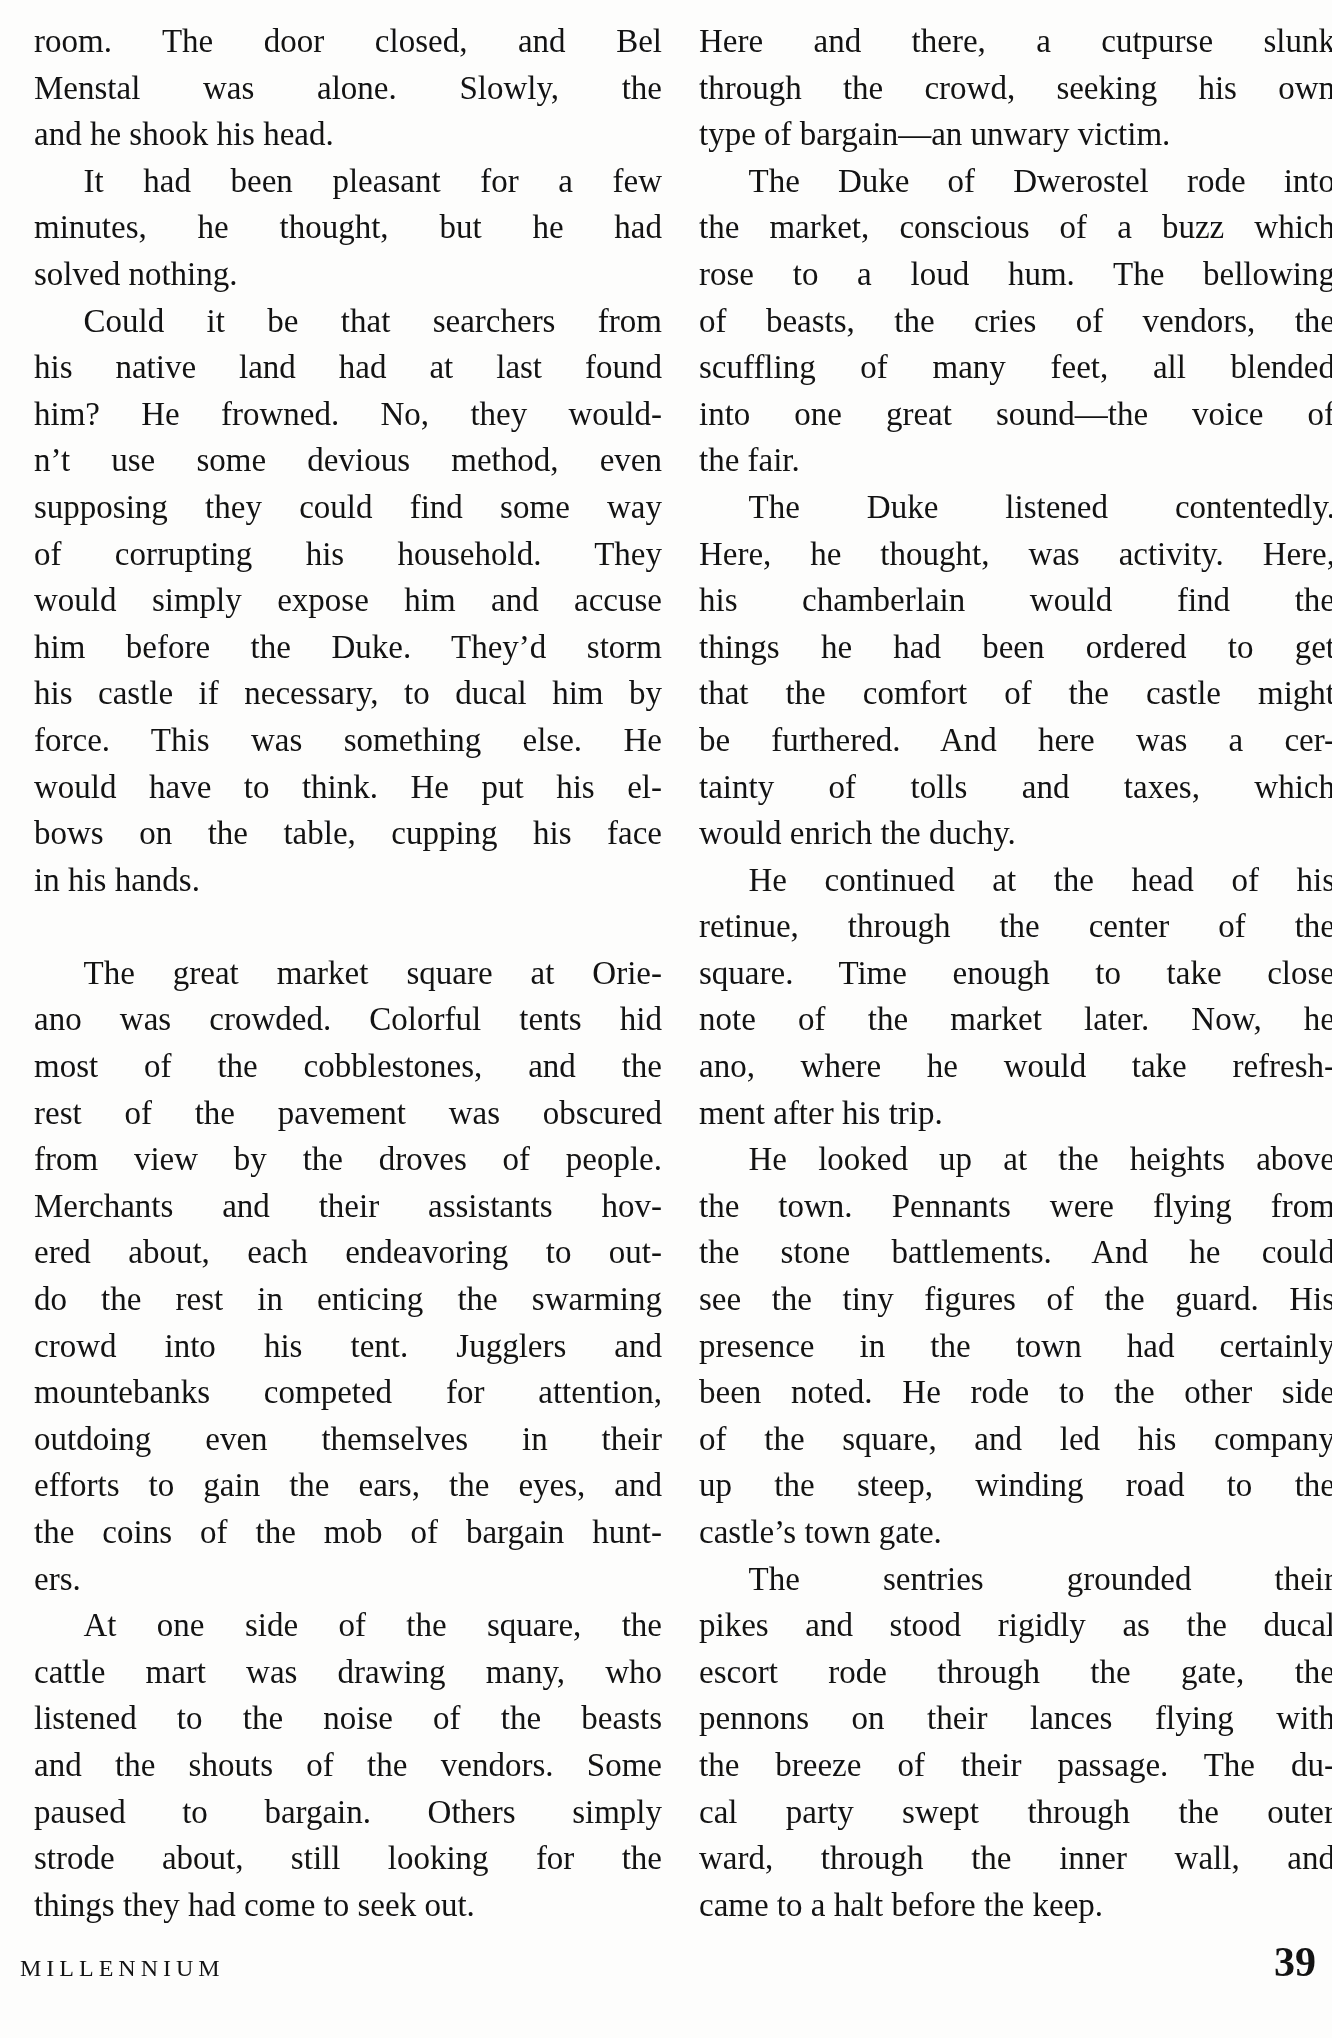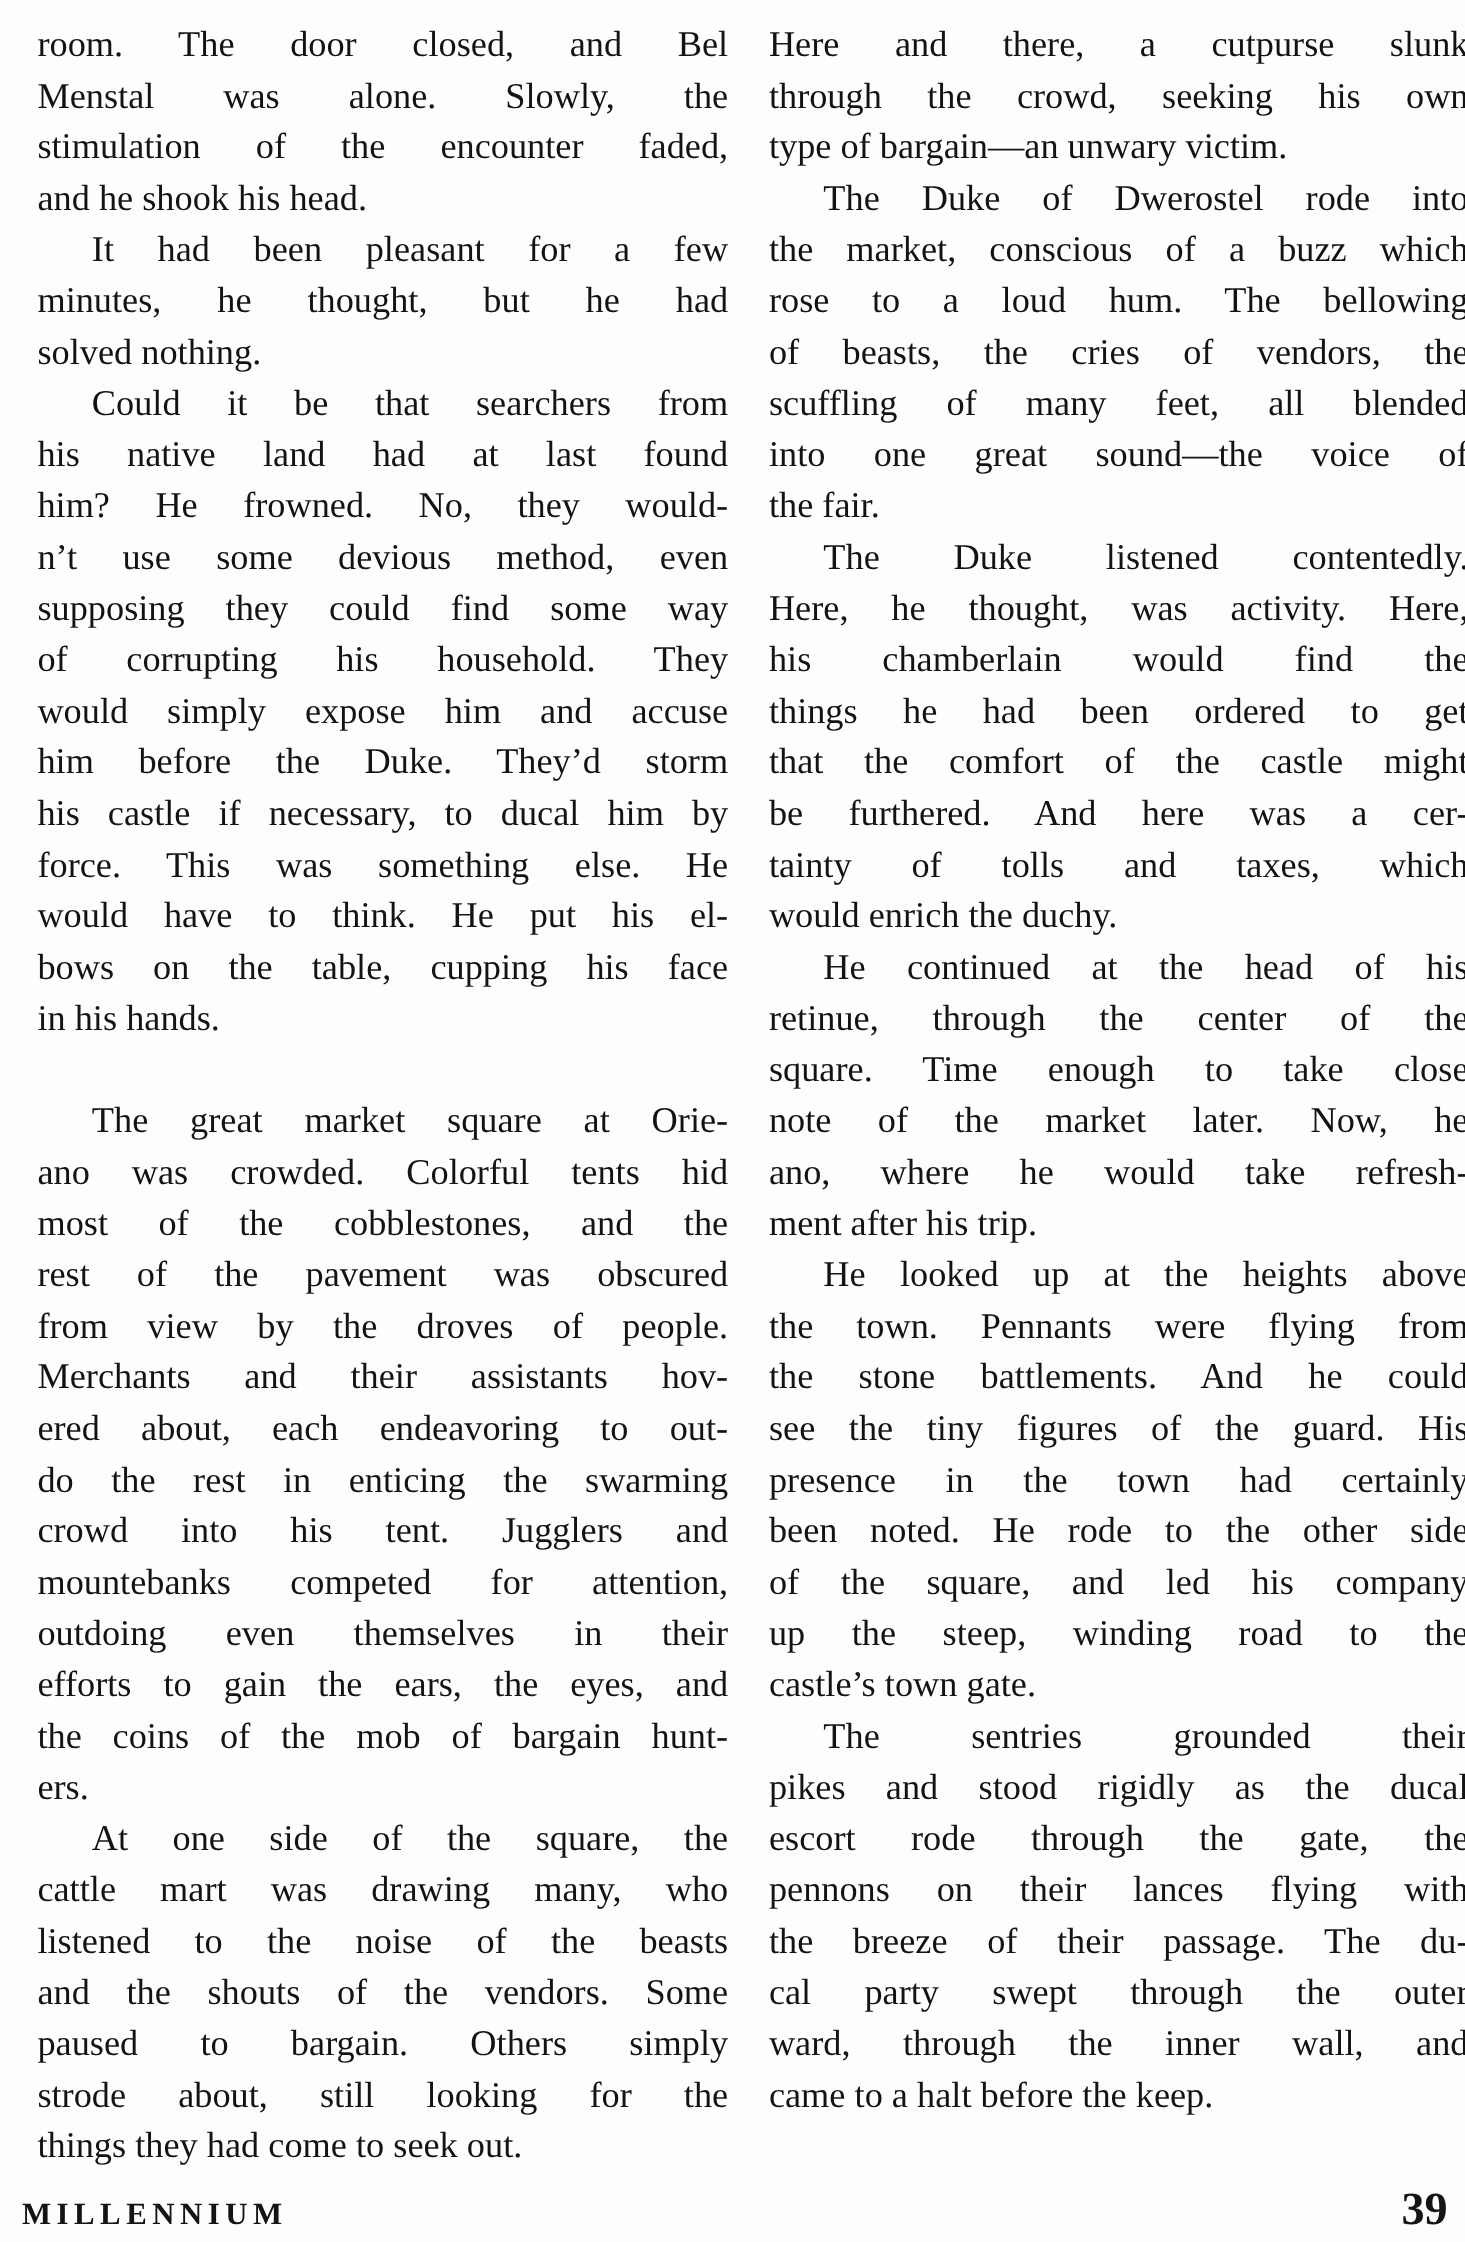--- a/index.html
+++ b/index.html
@@ -40,40 +40,39 @@
   .line.end    { text-align-last: left; }
   .line.blank  { }
   .footer {
     display: flex;
     justify-content: space-between;
     align-items: baseline;
     padding: 0 16px 0 20px;
     margin-top: 10px;
   }
   .magazine {
-    font-weight: bold;
-    font-size: 28px;
+    font-weight: normal;
+    font-size: 24px;
     letter-spacing: 5px;
     color: #141414;
   }
   .pageno {
     font-weight: bold;
     font-size: 42px;
     color: #141414;
   }
 </style>
 </head>
 <body>
 
 <div class="page">
   <div class="columns">
     <div class="col col-left">
         <div class="line">room. The door closed, and Bel</div>
         <div class="line">Menstal was alone. Slowly, the</div>
-        <div class="line">stimulation of the encounter faded,</div>
         <div class="line end">and he shook his head.</div>
         <div class="line indent">It had been pleasant for a few</div>
         <div class="line">minutes, he thought, but he had</div>
         <div class="line end">solved nothing.</div>
         <div class="line indent">Could it be that searchers from</div>
         <div class="line">his native land had at last found</div>
         <div class="line">him? He frowned. No, they would-</div>
         <div class="line">n’t use some devious method, even</div>
         <div class="line">supposing they could find some way</div>
         <div class="line">of corrupting his household. They</div>

